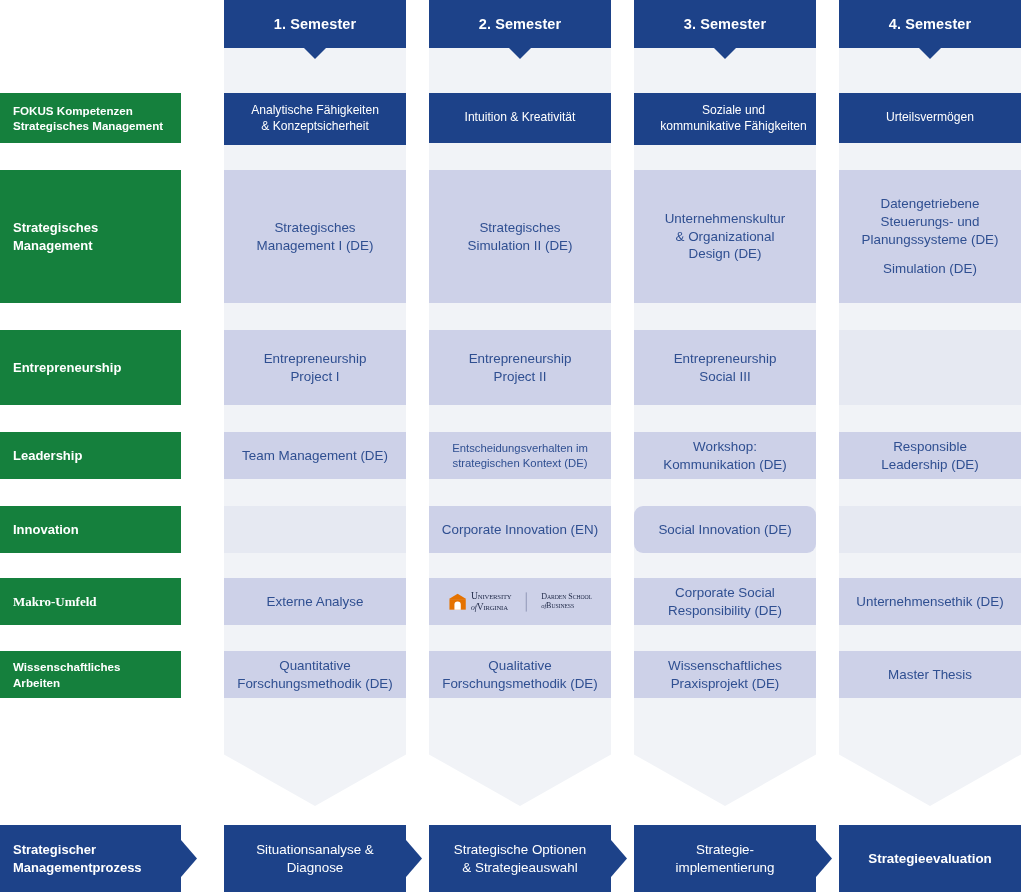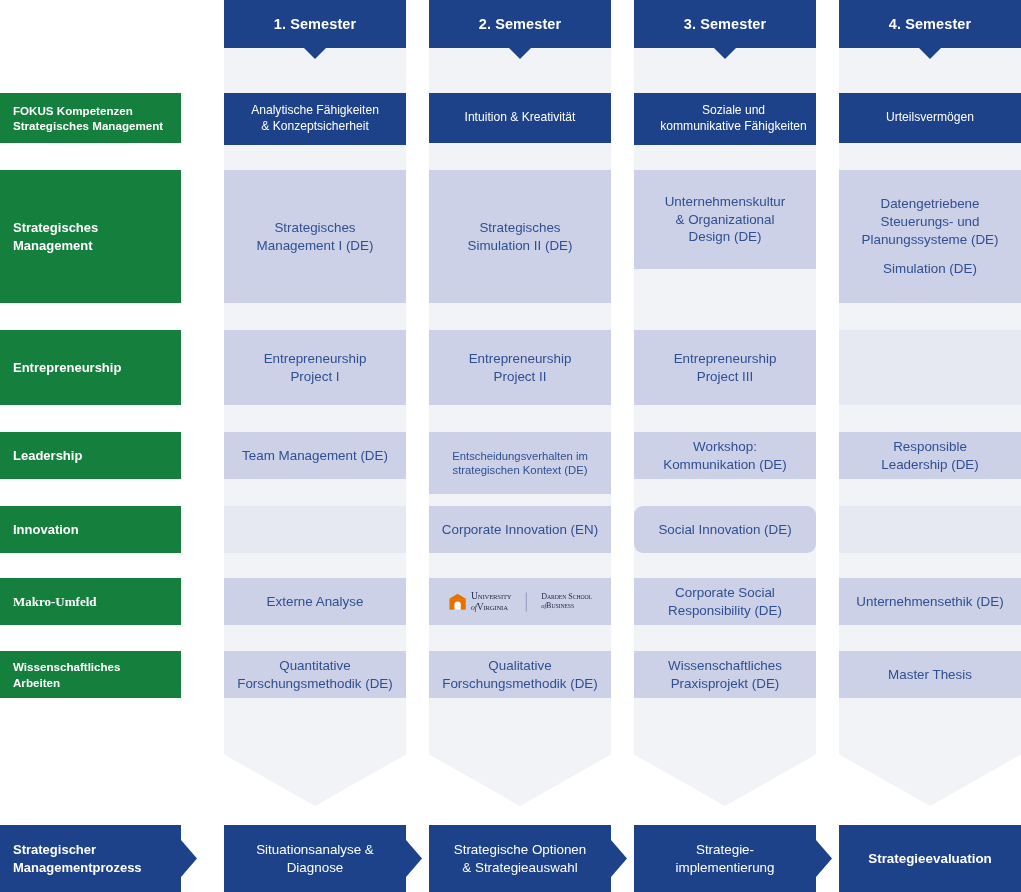--- a/index.html
+++ b/index.html
@@ -234,21 +234,21 @@
         <div>Strategisches</div>
         <div>Management I (DE)</div>
       </div>
     </div>
     <div class="abs cell filled" style="left: 429px; top: 170px; height: 133px;">
       <div>
         <div>Strategisches</div>
         <div>Simulation II (DE)</div>
       </div>
     </div>
-    <div class="abs cell filled" style="left: 634px; top: 170px; height: 99px;">
+    <div class="abs cell filled" style="left: 634px; top: 170px; height: 133px;">
       <div>
         <div>Unternehmenskultur</div>
         <div>&amp; Organizational</div>
         <div>Design (DE)</div>
       </div>
     </div>
     <div class="abs cell filled" style="left: 839px; top: 170px; height: 133px;">
       <div>
         <div>Datengetriebene</div>
         <div>Steuerungs- und</div>
@@ -270,35 +270,35 @@
     </div>
     <div class="abs cell filled" style="left: 429px; top: 330px; height: 75px;">
       <div>
         <div>Entrepreneurship</div>
         <div>Project II</div>
       </div>
     </div>
     <div class="abs cell filled" style="left: 634px; top: 330px; height: 75px;">
       <div>
         <div>Entrepreneurship</div>
-        <div>Project III</div>
+        <div>Social III</div>
       </div>
     </div>
     <div class="abs cell empty" style="left: 839px; top: 330px; height: 75px;"></div>
     <div class="abs row-label" style="top: 432px; height: 47px;">
       <div>
         <div>Leadership</div>
       </div>
     </div>
     <div class="abs cell filled" style="left: 224px; top: 432px; height: 47px;">
       <div>
         <div>Team Management (DE)</div>
       </div>
     </div>
-    <div class="abs cell filled tiny" style="left: 429px; top: 432px; height: 62px;">
+    <div class="abs cell filled tiny" style="left: 429px; top: 432px; height: 47px;">
       <div>
         <div>Entscheidungsverhalten im</div>
         <div>strategischen Kontext (DE)</div>
       </div>
     </div>
     <div class="abs cell filled" style="left: 634px; top: 432px; height: 47px;">
       <div>
         <div>Workshop:</div>
         <div>Kommunikation (DE)</div>
       </div>

